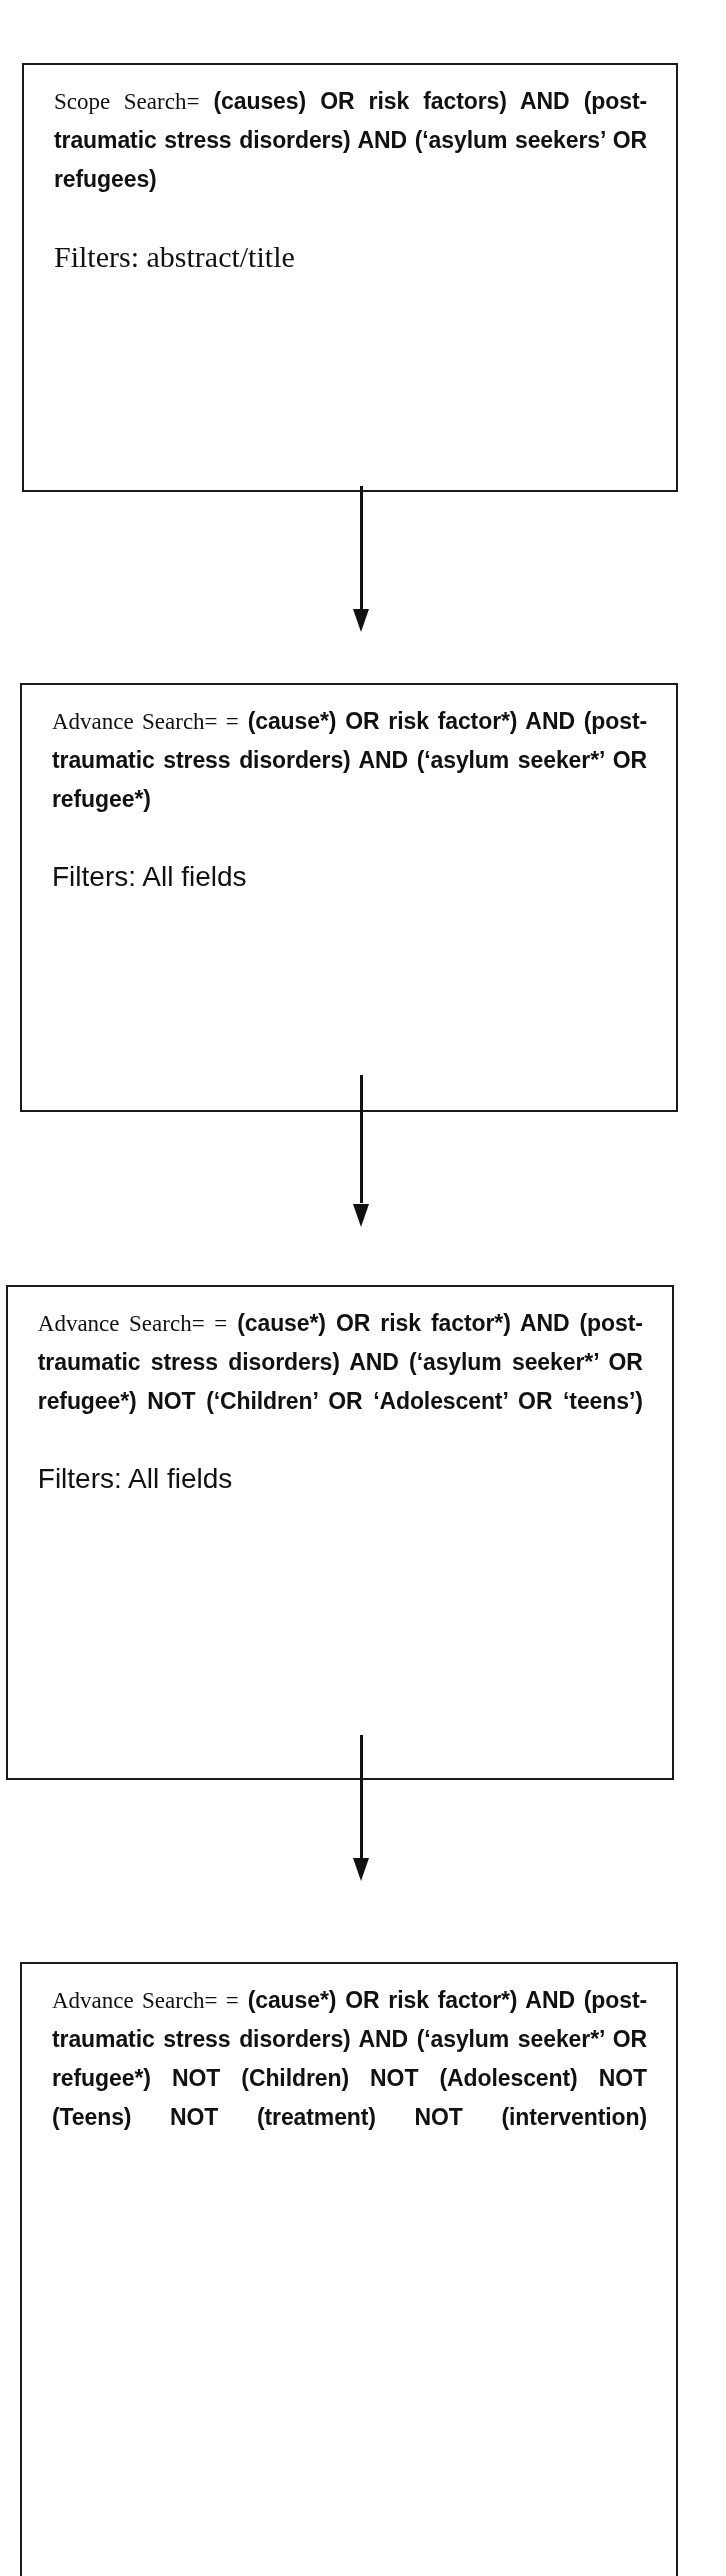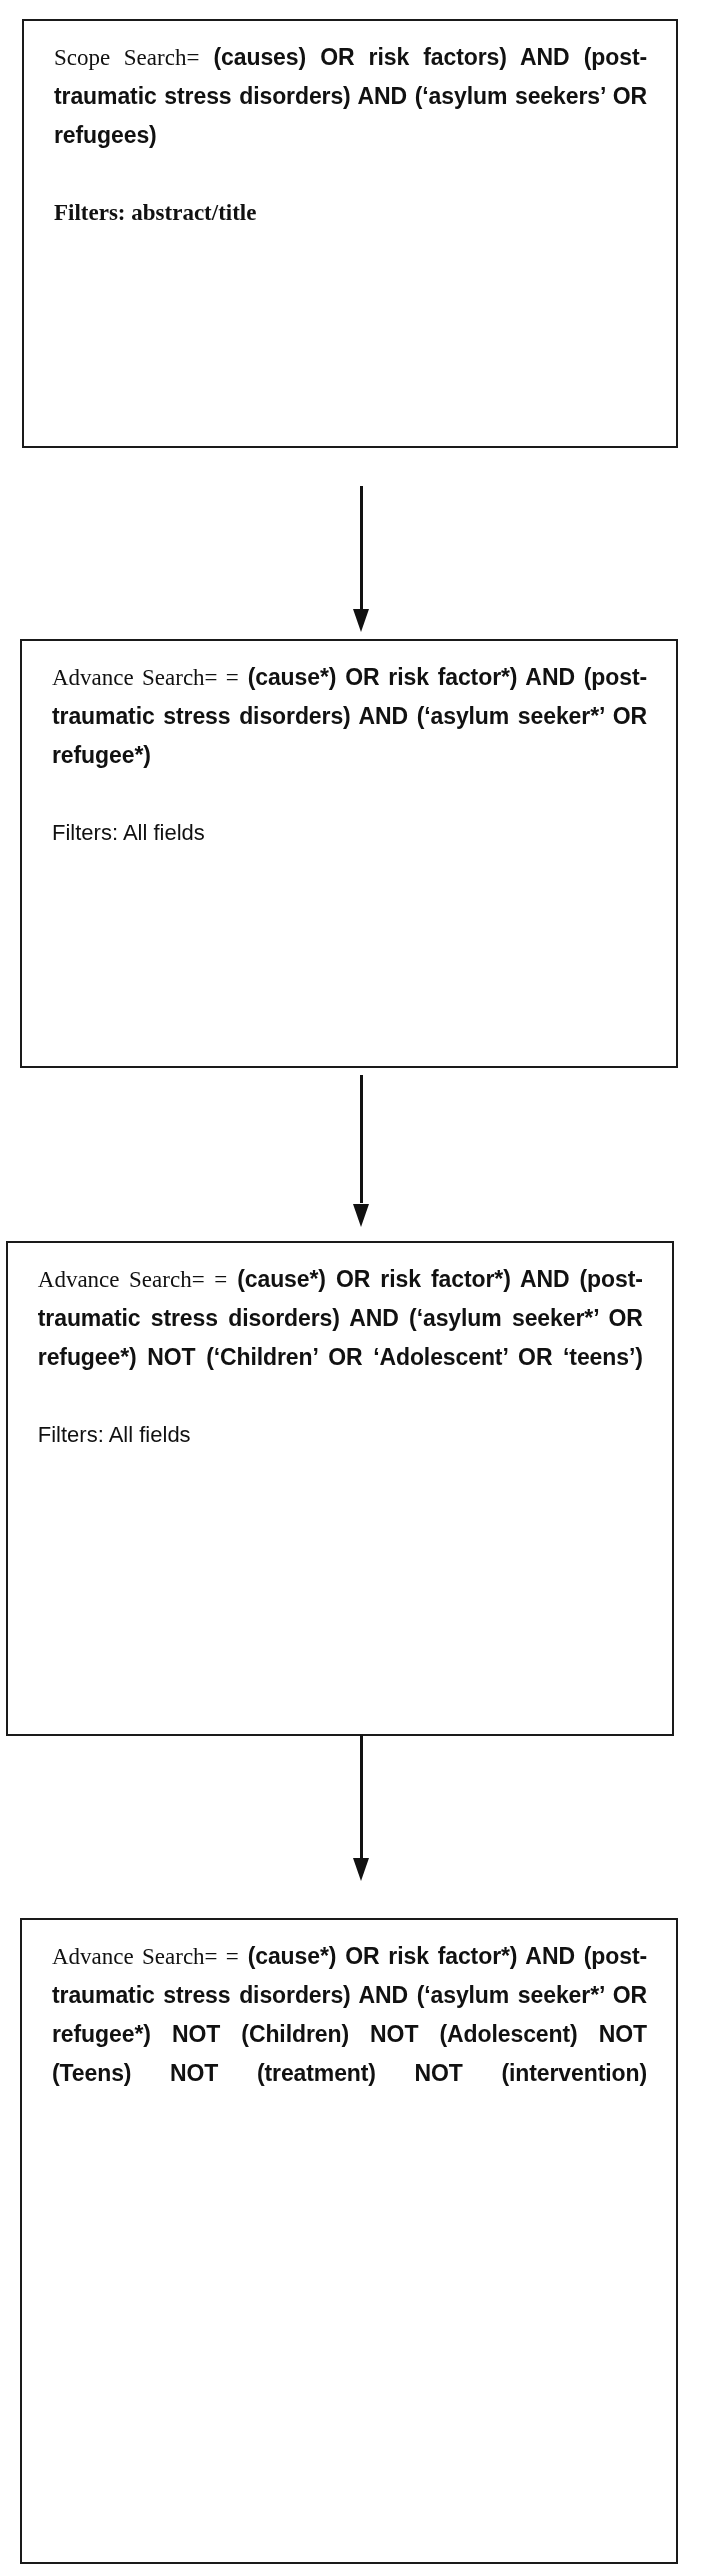--- a/index.html
+++ b/index.html
@@ -21,20 +21,21 @@
     height: 2576px;
   }
 
   
   .node {
     position: absolute;
     box-sizing: border-box;
     background: #ffffff;
     border: 2.3px solid #1a1a1a;
     overflow: hidden;
+    margin-top: 44px;
   }
   .node-body {
     padding: 17.4px 29px 12.7px 30px;
   }
 
   
   .query {
     margin: 0;
     text-align: justify;
     text-justify: inter-word;
@@ -53,32 +54,32 @@
   }
   .query .lead {
     font-family: "Liberation Serif", serif;
     font-weight: normal;
     letter-spacing: 0;
   }
 
   
   .filters {
     margin: 0;
-    font-size: 22px;
+    font-size: 28px;
     line-height: 37px;
     color: #111111;
   }
   .filters.sans {
     font-family: "Liberation Sans", sans-serif;
     font-weight: normal;
   }
   .filters.serif {
     font-family: "Liberation Serif", serif;
-    font-weight: bold;
-    font-size: 23px;
+    font-weight: normal;
+    font-size: 30px;
   }
   .filters.justified {
     text-align: justify;
     text-justify: inter-word;
   }
   .filters.justified::after {
     content: "";
     display: inline-block;
     width: 100%;
   }

